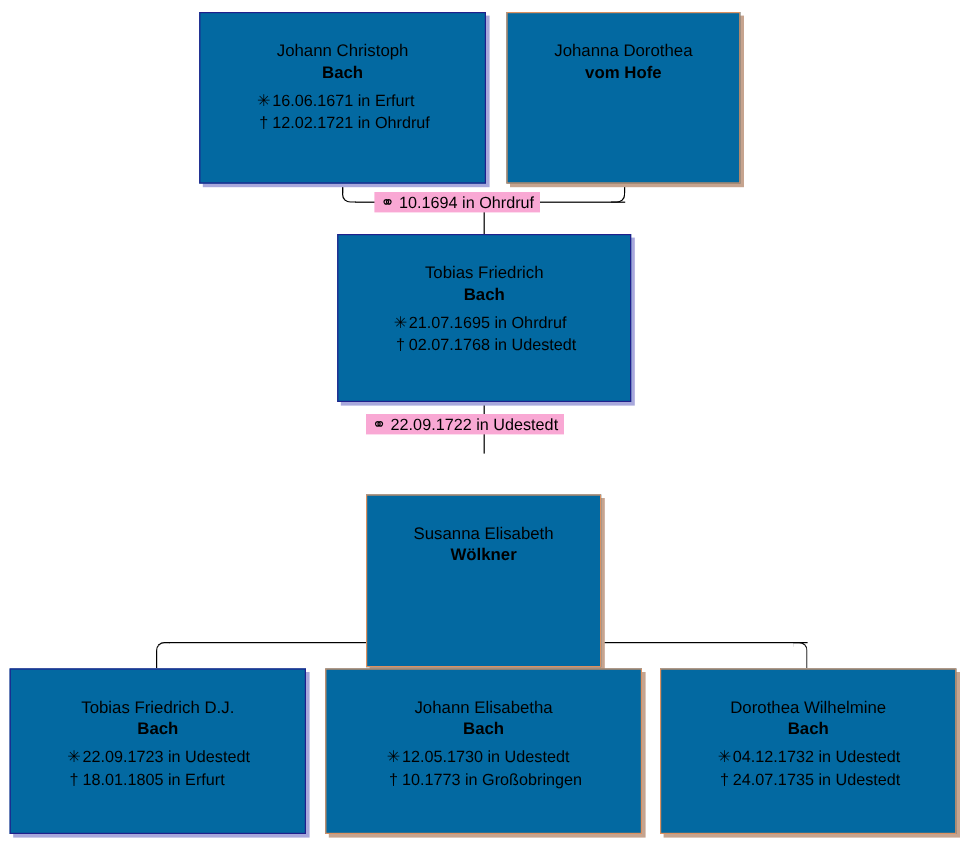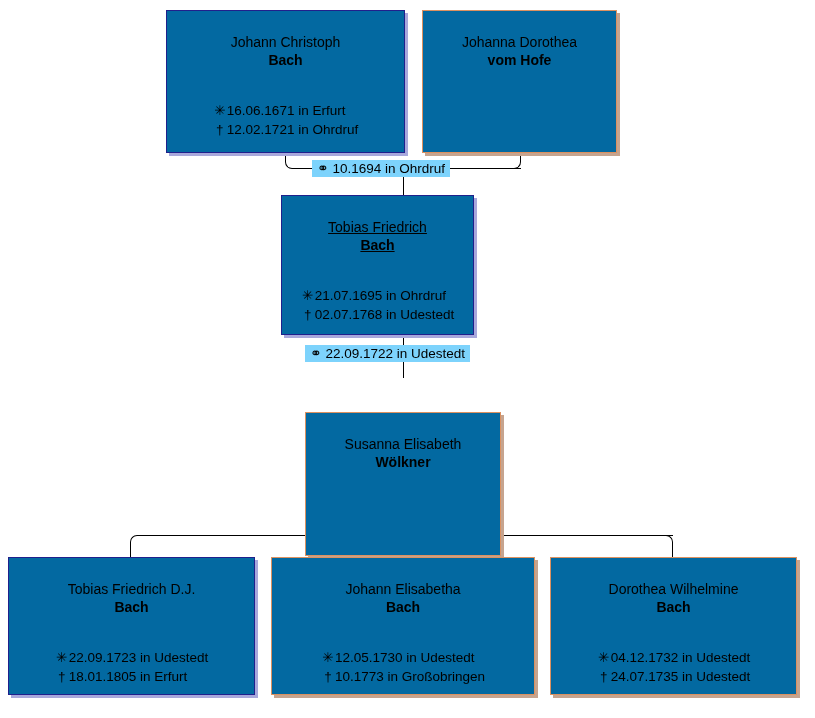--- a/index.html
+++ b/index.html
@@ -47,21 +47,21 @@
     margin-top: 22px;
     font-weight: normal;
   }
   .p-surname {
     font-size: 14px;
     color: #000000;
     line-height: 18px;
     font-weight: bold;
   }
   .p-events {
-    margin-top: 32px;
+    margin-top: 5px;
     display: inline-block;
     text-align: left;
     font-size: 13.5px;
     line-height: 19px;
     color: #000000;
     white-space: nowrap;
   }
   .p-events .ev {
     display: block;
   }
@@ -110,21 +110,21 @@
     border-left: none;
     border-top-right-radius: 7px;
   }
 
   
   .marriage {
     position: absolute;
     font-size: 13.5px;
     color: #000000;
     white-space: nowrap;
-    background: #7dd3fc;
+    background: #f9a8d4;
     padding: 0 5px;
     z-index: 2;
     line-height: 16px;
   }
   .marr-sym {
     font-size: 14px;
     letter-spacing: 0;
   }
 </style>
 </head>
@@ -152,21 +152,21 @@
   <div class="corner corner-dr" style="left:509px; top:153px; width:12px; height:16px; border-top:none; border-left:none;"></div>
   <div class="line vline" style="left:520px; top:153px; width:1px; height:8px;"></div>
 
   <div class="marriage" style="left:312px; top:160px;">
     <span class="marr-sym">⚭</span>
     <span>10.1694 in Ohrdruf</span>
   </div>
 
   <div class="line vline" style="left:403px; top:168px; width:1px; height:27px;"></div>
 
-  <div class="person male" style="left:281px; top:195px; width:193px; height:140px;text-decoration:underline;">
+  <div class="person male" style="left:281px; top:195px; width:245px; height:140px;">
     <div class="p-given">Tobias Friedrich</div>
     <div class="p-surname">Bach</div>
     <div class="p-events">
       <span class="ev"><span class="ev-sym">✳</span><span>21.07.1695 in Ohrdruf</span></span>
       <span class="ev"><span class="ev-sym">†</span><span>02.07.1768 in Udestedt</span></span>
     </div>
   </div>
 
   <div class="line vline" style="left:403px; top:335px; width:1px; height:43px;"></div>
 

